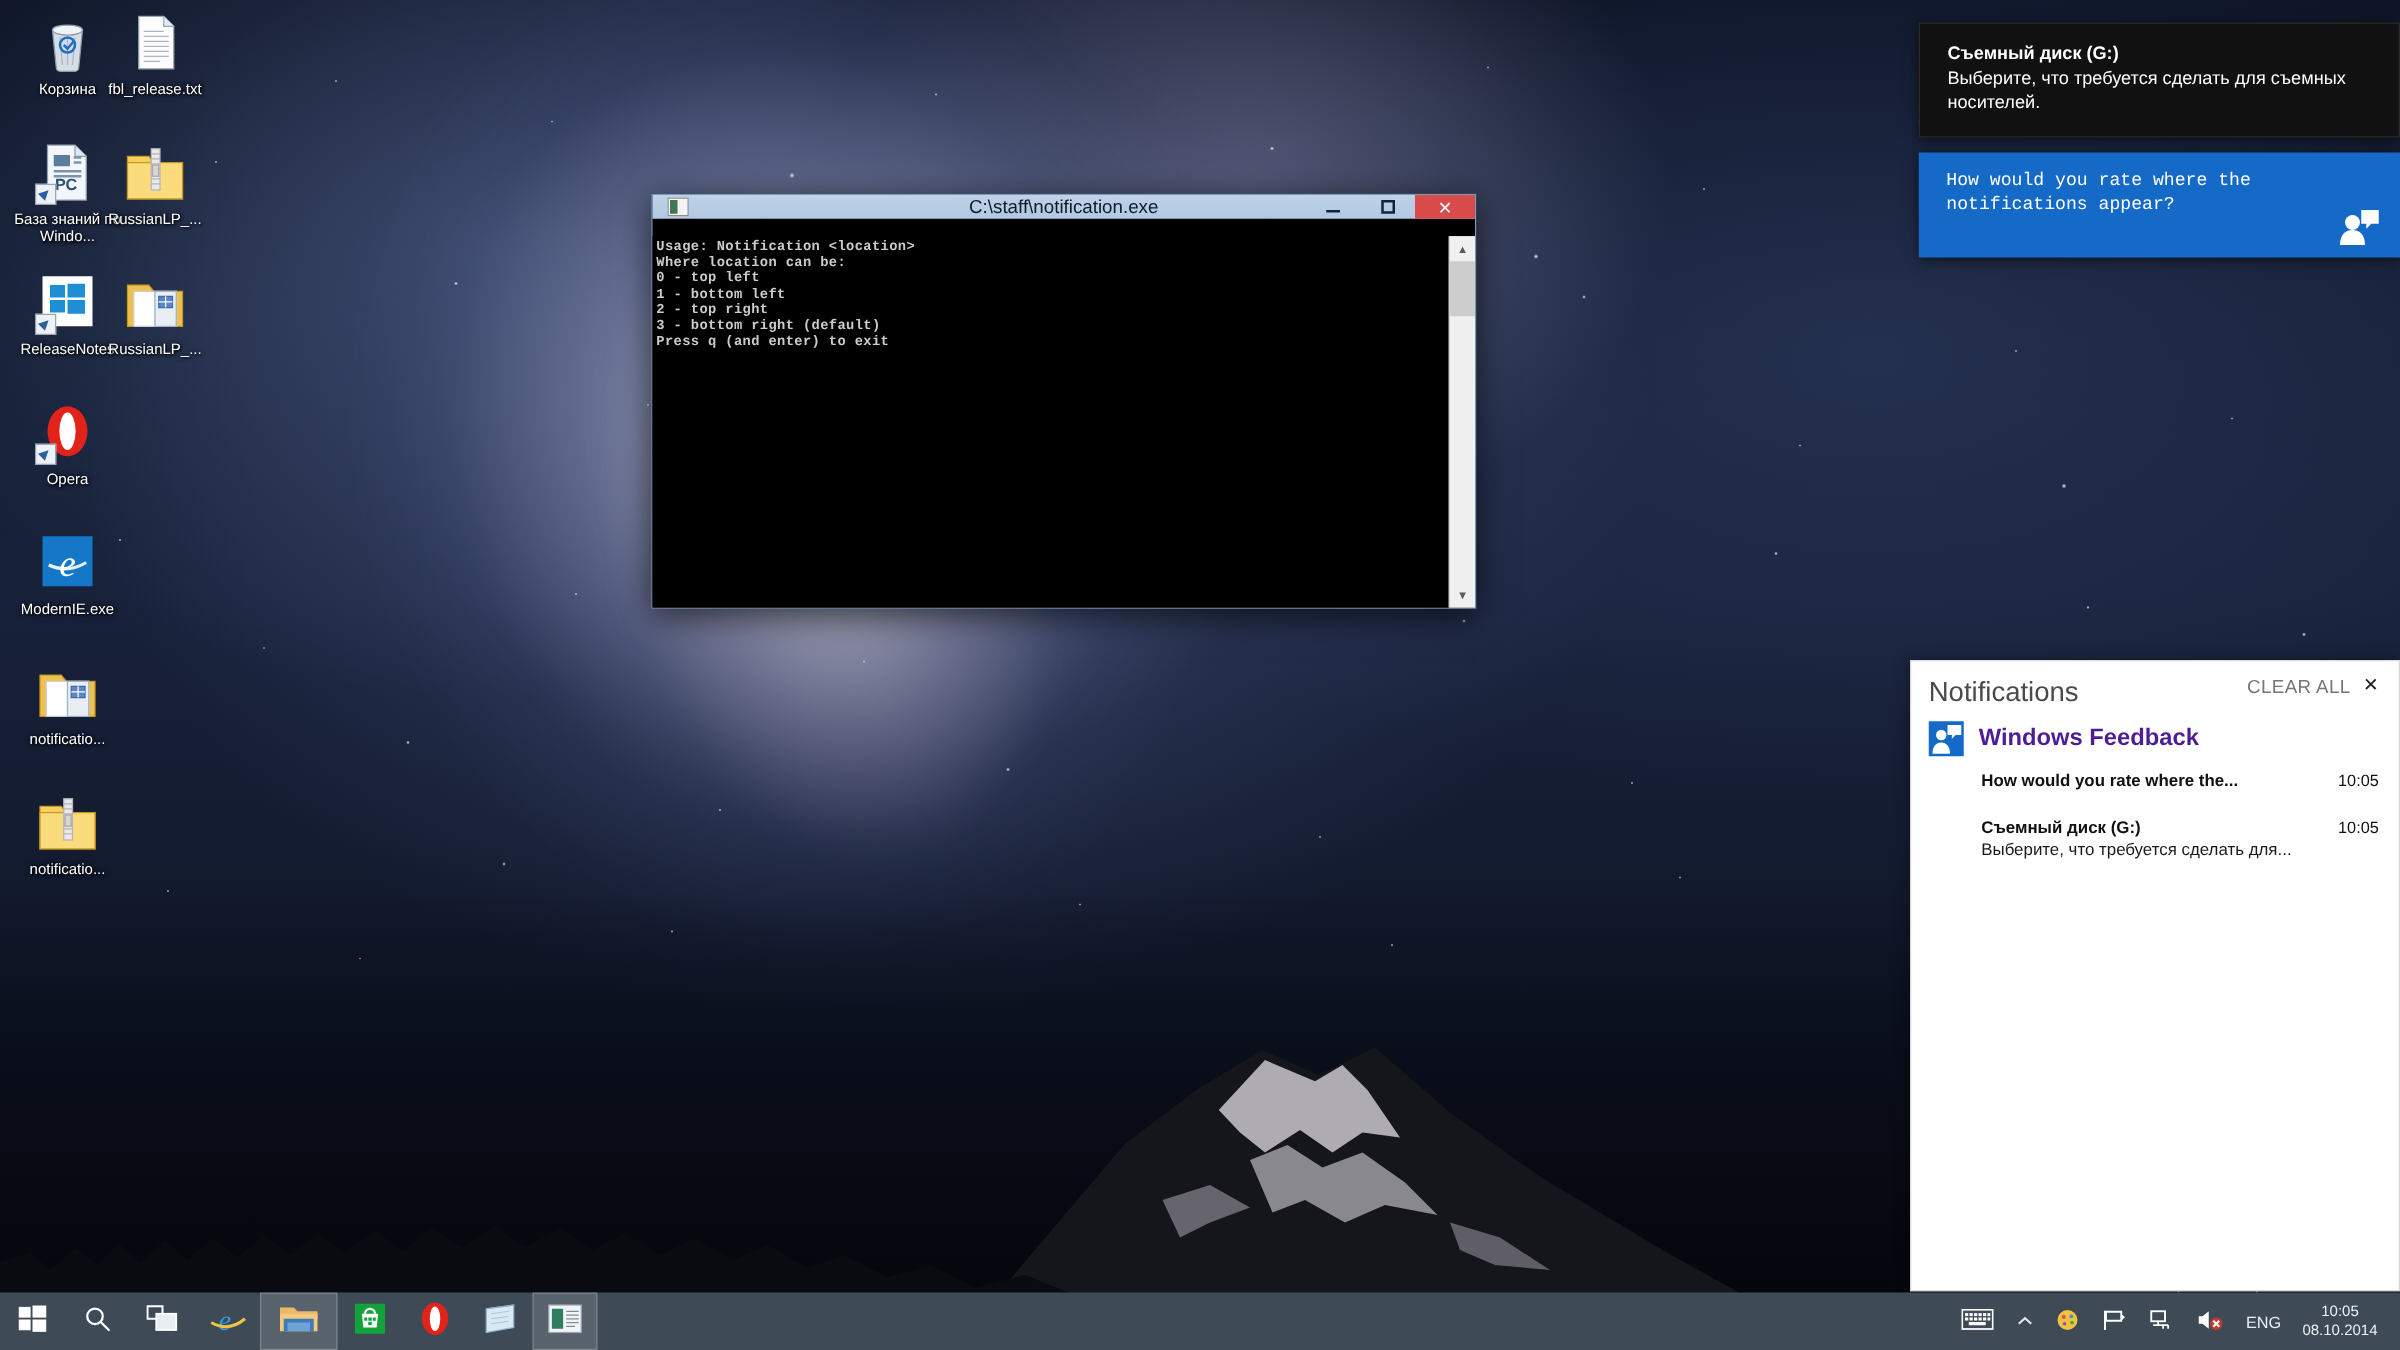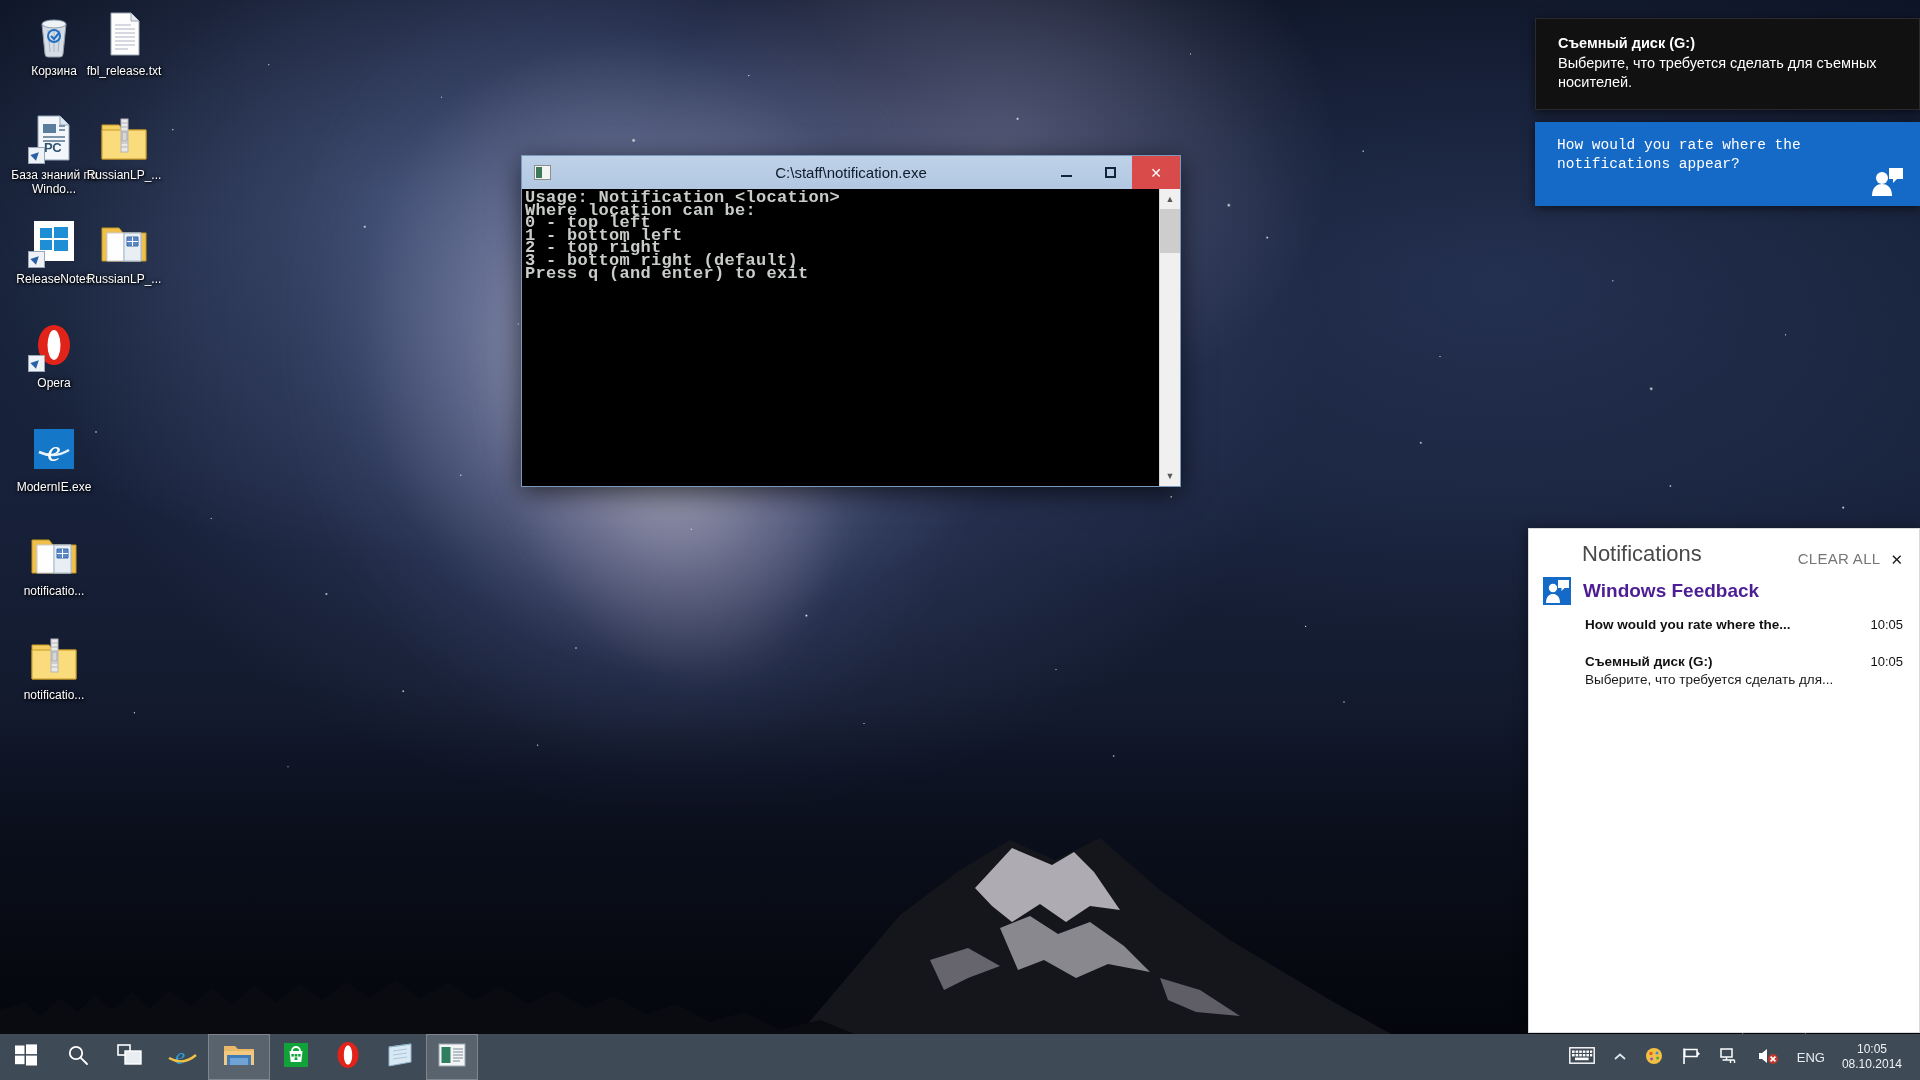--- a/index.html
+++ b/index.html
@@ -142,21 +142,21 @@
   
   #console-window {
     position: absolute;
     left: 521px; top: 155px;
     width: 660px; height: 332px;
     background: #000;
     border: 1px solid #7a97bd;
     box-shadow: 0 6px 26px rgba(0,0,0,.65);
   }
   .titlebar {
-    height: 33px;
+    height: 19px;
     background: linear-gradient(180deg, #bed2e8 0%, #b2c8e2 100%);
     display: flex; align-items: center;
     position: relative;
   }
   .tb-icon {
     width: 17px; height: 15px;
     margin-left: 12px;
     background: #f4f4f4;
     border: 1px solid #8e8e8e;
     position: relative;
@@ -186,21 +186,21 @@
     position: absolute;
     left: 0; right: 0; top: 33px; bottom: 0;
     background: #000;
     display: flex;
   }
   .console-text {
     flex: 1;
     padding: 3px 0 0 3px;
     color: #c9cdc9;
     font-family: "Liberation Mono", "DejaVu Sans Mono", monospace;
-    font-size: 17px;
+    font-size: 11px;
     line-height: 12.6px;
     letter-spacing: 0.3px;
     white-space: pre;
     font-weight: 700;
   }
   .vscroll {
     width: 21px;
     background: #f0f0f0;
     border-left: 1px solid #d6d6d6;
     position: relative;
@@ -250,23 +250,22 @@
   
   #action-center {
     position: absolute;
     left: 1528px; top: 528px;
     width: 392px; height: 505px;
     background: #ffffff;
     border: 1px solid #d9d9d9;
     box-shadow: -2px 0 12px rgba(0,0,0,.35);
   }
   .ac-header {
-    display: flex; align-items: flex-end;
+    display: flex; align-items: flex-start;
     padding: 12px 14px 6px 14px;
-    margin-left: 39px;
   }
   .ac-title { font-size: 22px; color: #4a4a4a; font-weight: normal; }
   .ac-clear {
     margin-left: auto;
     font-size: 15px;
     color: #767676;
     letter-spacing: .3px;
   }
   .ac-close {
     margin-left: 10px; margin-right: 2px;

